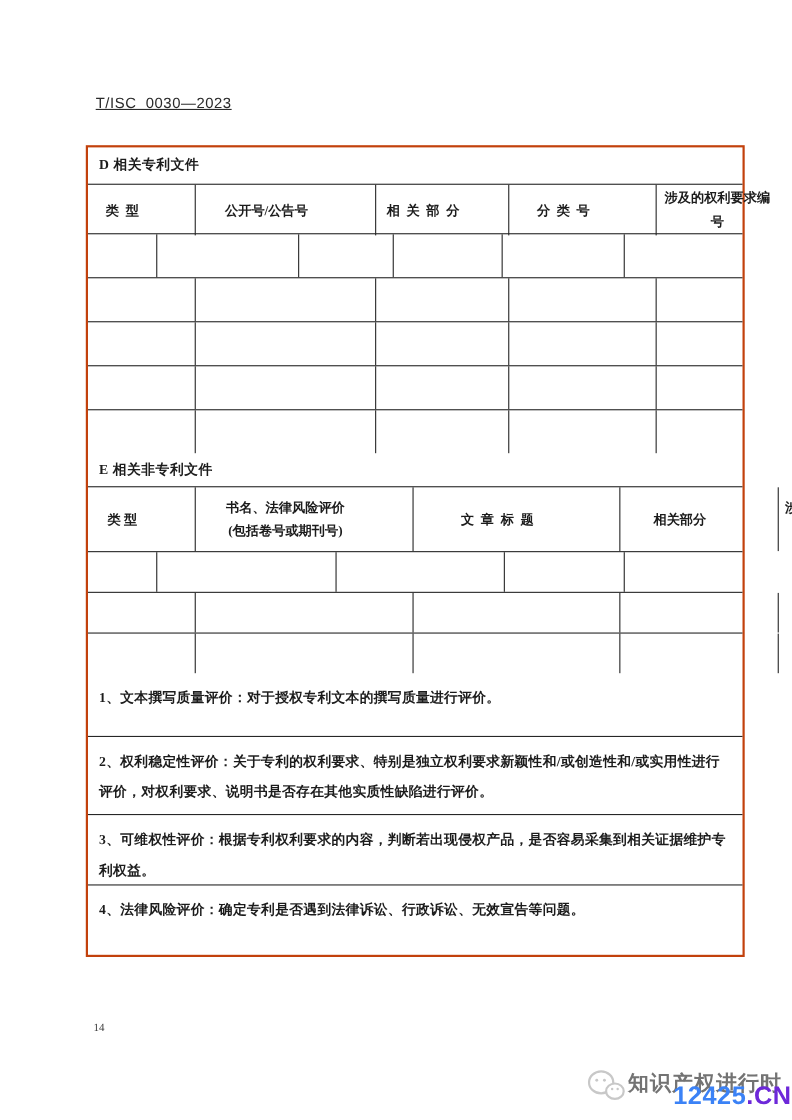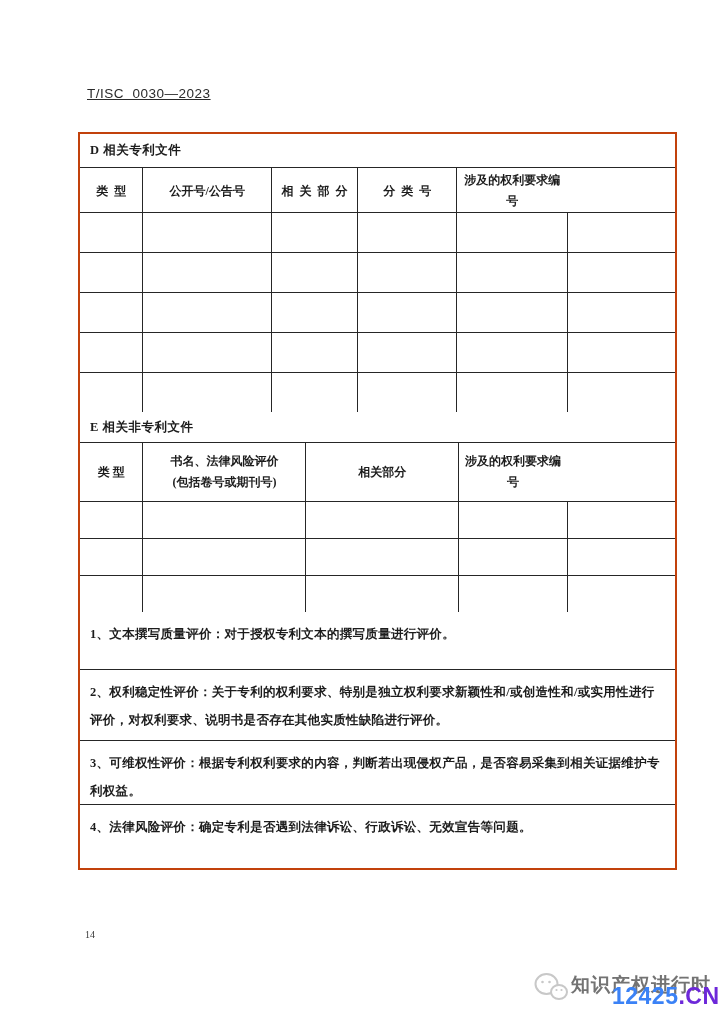--- a/index.html
+++ b/index.html
@@ -12,21 +12,21 @@
     position:absolute;left:87px;top:86px;
     font-family:"Liberation Sans", sans-serif;
     font-size:13.5px;letter-spacing:.5px;color:#2a2a2a;white-space:pre;text-decoration:underline;
   }
   
   .form{
     position:absolute;left:78px;top:117px;width:599px;box-sizing:border-box;
     border:2px solid #c2410c;background:#fff;margin-top:15px;
   }
   .trow{box-sizing:border-box;}
-  .trow + .trow{border-top:1px solid #262626;}
+  .trow + .trow{border-top:1px solid #262626;gap:35px;}
   .grid{display:grid;}
   .cols-d{grid-template-columns:10.5% 21.6% 14.5% 16.6% 18.7% 18.1%;}
   .cols-e{grid-template-columns:10.5% 27.4% 25.6% 18.4% 18.1%;}
   .cell{box-sizing:border-box;}
   .cell + .cell{border-left:1px solid #262626;}
   .sec-title{
     height:33px;display:flex;align-items:center;padding-left:10px;
     font-size:12.5px;font-weight:600;letter-spacing:.5px;
   }
   .sec-title.e{height:30px;}
@@ -139,20 +139,23 @@
 
   <div class="trow sec-title e">E 相关非专利文件</div>
 
   <div class="trow grid cols-e head-e">
     <div class="cell hcell">
       <div class="hl pre">类 型</div>
     </div>
     <div class="cell hcell">
       <div class="hl">书名、法律风险评价</div>
       <div class="hl">(包括卷号或期刊号)</div>
+    </div>
+    <div class="cell hcell">
+      <div class="hl pre">文  章  标  题</div>
     </div>
     <div class="cell hcell">
       <div class="hl">相关部分</div>
     </div>
     <div class="cell hcell">
       <div class="wrap">涉及的权利要求编号</div>
     </div>
   </div>
 
   <div>

